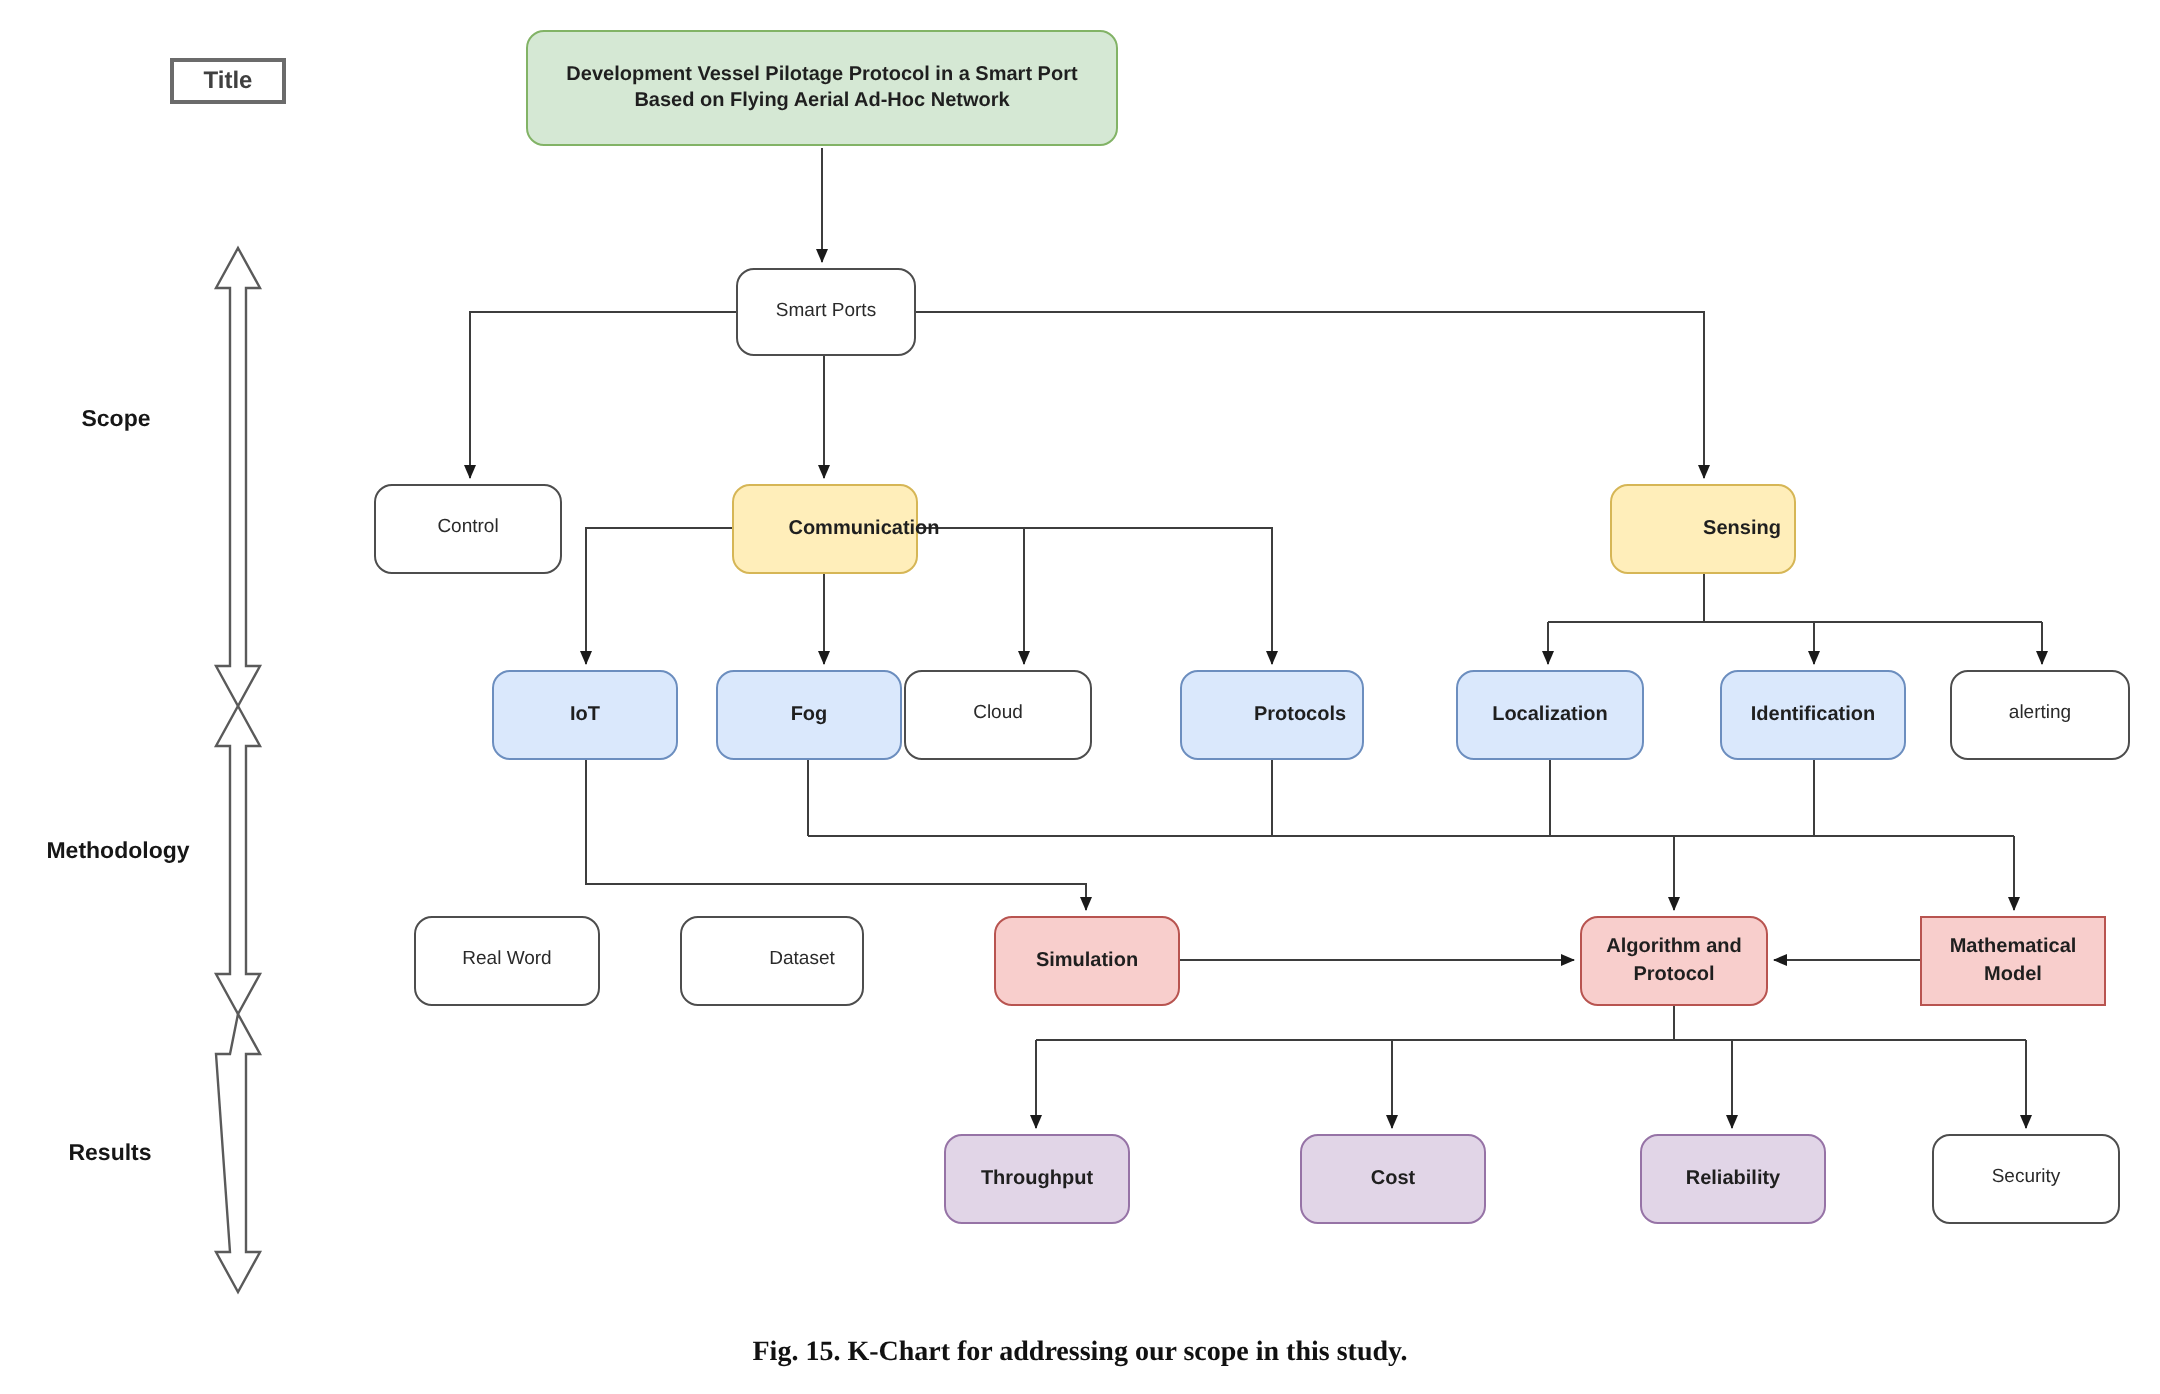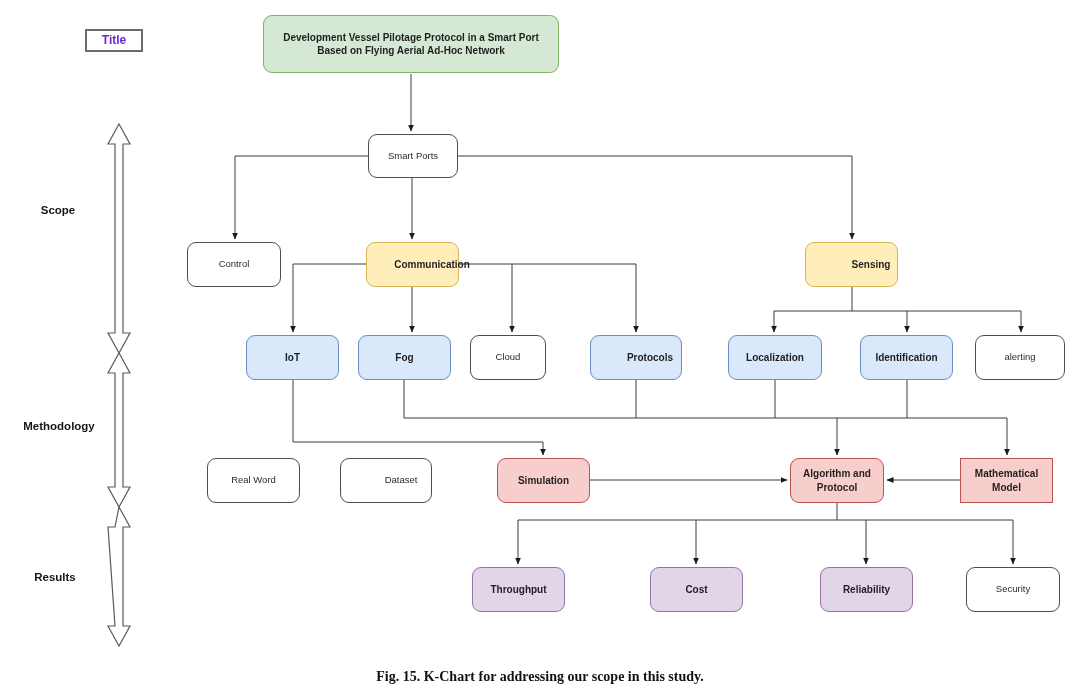--- a/index.html
+++ b/index.html
@@ -11,21 +11,21 @@
   .node{position:absolute;box-sizing:border-box;display:flex;align-items:center;justify-content:center;
         text-align:center;border:1px solid #4d4d4d;border-radius:9px;background:#fff;
         font-size:9.5px;color:#2a2a2a;line-height:1.35;padding:2px 6px;}
   .bold{font-weight:bold;font-size:10px;color:#1f1f1f;}
   .green{background:var(--green-fill,#d5e8d4);border-color:var(--green-stroke,#82b366);}
   .yellow{background:var(--yellow-fill,#ffeeba);border-color:var(--yellow-stroke,#d6b656);padding-left:45px;}
   .blue{background:var(--blue-fill,#dae8fc);border-color:var(--blue-stroke,#6c8ebf);}
   .pink{background:var(--pink-fill,#f8cecc);border-color:var(--pink-stroke,#b85450);}
   .purple{background:var(--purple-fill,#e1d5e7);border-color:var(--purple-stroke,#9673a6);}
   .sharp{border-radius:0;}
-  .titlebox{border:2px solid #6b6b6b;border-radius:0;font-weight:bold;font-size:12px;color:#6d28d9;}
+  .titlebox{border:2px solid #6b6b6b;border-radius:0;font-weight:bold;font-size:12px;color:#404040;}
   .axis-label{position:absolute;transform:translateX(-50%);font-weight:bold;font-size:11.5px;color:#161616;}
   .watermark{position:absolute;left:650px;top:630px;display:flex;align-items:center;gap:10px;
              color:var(--watermark,#b9b9b9);font-size:30px;letter-spacing:2px;white-space:nowrap;}
   .caption{position:absolute;left:0;right:0;top:669px;text-align:center;
            font-family:"Liberation Serif",serif;font-weight:bold;font-size:14px;color:#111;}
 </style>
 </head>
 <body>
 
 <div class="stage" style="--green-fill: #d5e8d4; --green-stroke: #82b366; --yellow-fill: #ffeeba; --yellow-stroke: #d6b656; --blue-fill: #dae8fc; --blue-stroke: #6c8ebf; --pink-fill: #f8cecc; --pink-stroke: #b85450; --purple-fill: #e1d5e7; --purple-stroke: #9673a6; --wire: #3d3d3d; --watermark: #b9b9b9;">
@@ -79,21 +79,21 @@
   <div class="axis-label" style="left:55px;top:571px;">Results</div>
 
   <div class="node titlebox" style="left:85px;top:29px;width:58px;height:23px;">Title</div>
   <div class="node green bold" style="left:263px;top:15px;width:296px;height:58px;">Development Vessel Pilotage Protocol in a Smart Port Based on Flying Aerial Ad-Hoc Network</div>
   <div class="node" style="left:368px;top:134px;width:90px;height:44px;">Smart Ports</div>
   <div class="node" style="left:187px;top:242px;width:94px;height:45px;">Control</div>
   <div class="node yellow bold" style="left:366px;top:242px;width:93px;height:45px;">Communication</div>
   <div class="node yellow bold" style="left:805px;top:242px;width:93px;height:45px;">Sensing</div>
   <div class="node blue bold" style="left:246px;top:335px;width:93px;height:45px;">IoT</div>
   <div class="node blue bold" style="left:358px;top:335px;width:93px;height:45px;">Fog</div>
-  <div class="node" style="left:470px;top:335px;width:76px;height:45px;">Cloud</div>
+  <div class="node" style="left:452px;top:335px;width:94px;height:45px;">Cloud</div>
   <div class="node blue bold" style="left:590px;top:335px;width:92px;height:45px;padding-left:34px;">Protocols</div>
   <div class="node blue bold" style="left:728px;top:335px;width:94px;height:45px;">Localization</div>
   <div class="node" style="left:975px;top:335px;width:90px;height:45px;">alerting</div>
   <div class="node blue bold" style="left:860px;top:335px;width:93px;height:45px;">Identification</div>
   <div class="node" style="left:207px;top:458px;width:93px;height:45px;">Real Word</div>
   <div class="node" style="left:340px;top:458px;width:92px;height:45px;padding-left:36px;">Dataset</div>
   <div class="node pink bold" style="left:497px;top:458px;width:93px;height:45px;">Simulation</div>
   <div class="node pink bold" style="left:790px;top:458px;width:94px;height:45px;">Algorithm and Protocol</div>
   <div class="node pink bold sharp" style="left:960px;top:458px;width:93px;height:45px;">Mathematical Model</div>
   <div class="node purple bold" style="left:472px;top:567px;width:93px;height:45px;">Throughput</div>

